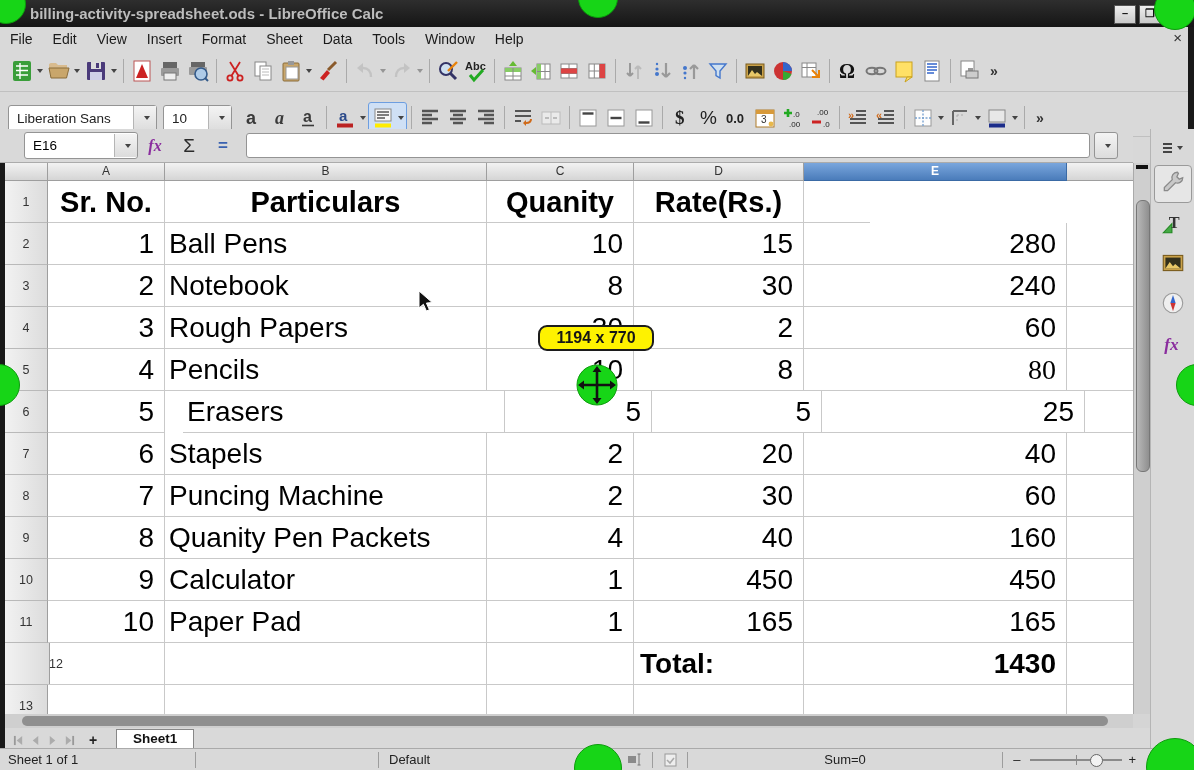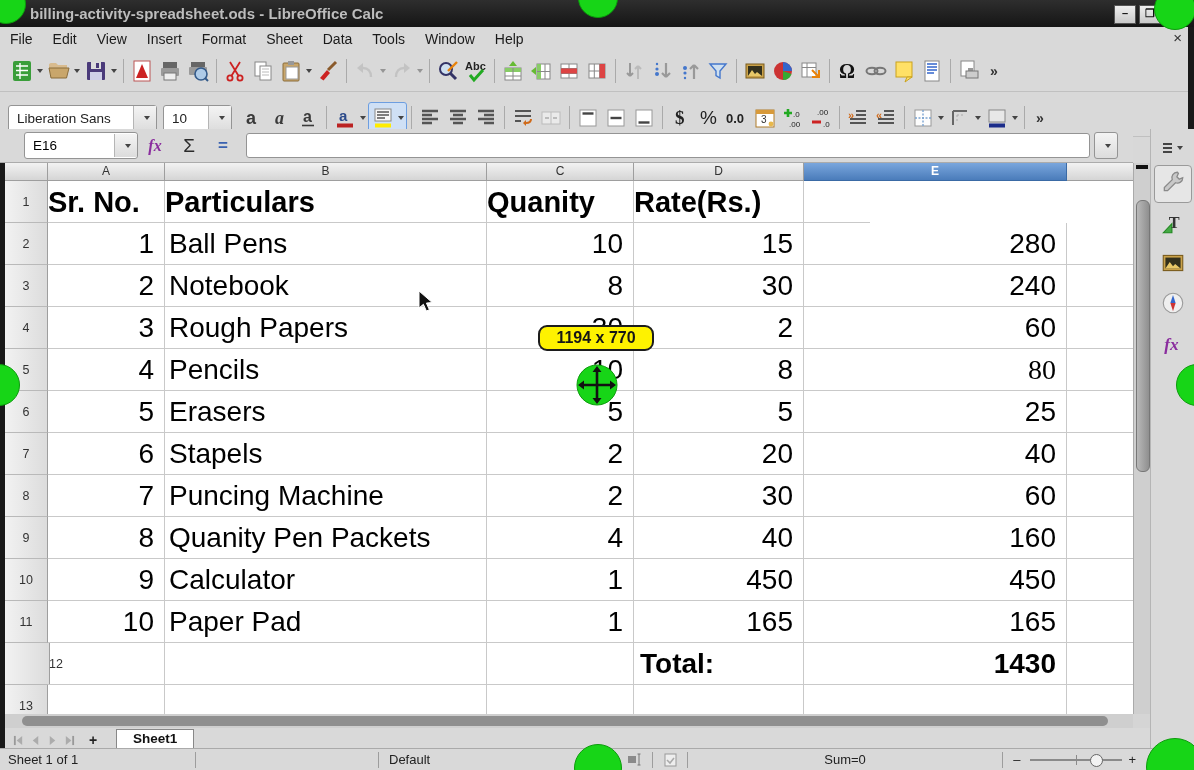--- a/index.html
+++ b/index.html
@@ -59,21 +59,21 @@
   .colh.selected{background:linear-gradient(#7aa6dd,#4a7cba);color:#fff;font-weight:bold;border-color:#3a6aa5;}
   .colh.filler{border-right:none;}
   .rowheaders{position:absolute;left:5px;top:18px;width:43px;}
   .rowh{width:43px;background:linear-gradient(90deg,#f2f2f2,#dcdcdc);border-right:1px solid #9e9e9e;
     border-bottom:1px solid #b9b9b9;box-sizing:border-box;font-size:12.5px;color:#333;
     text-align:center;}
   .cells{position:absolute;left:48px;top:18px;}
   .grow{display:flex;}
   .cell{box-sizing:border-box;border-right:1px solid #c9c9c9;border-bottom:1px solid #c9c9c9;
     font-size:28px;color:#000;white-space:nowrap;overflow:hidden;}
-  .cell.hdr{font-weight:bold;font-size:29px;}
+  .cell.hdr{font-weight:bold;font-size:29px;text-align:center;}
   .cell.num{text-align:right;padding-right:10px;}
   .cell.txt{text-align:left;padding-left:4px;}
   .cell.boldl{font-weight:bold;text-align:left;padding-left:6px;}
   .cell.boldr{font-weight:bold;text-align:right;padding-right:10px;}
   
   .vscroll{position:absolute;left:1133px;top:163px;width:17px;height:551px;background:#cfcfcf;
     border-left:1px solid #aaa;box-sizing:border-box;}
   .vsplit{position:absolute;left:2px;top:2px;width:12px;height:4px;background:#111;}
   .vthumb{position:absolute;left:2px;top:37px;width:12px;height:270px;background:linear-gradient(90deg,#b9b9b9,#8f8f8f);
     border:1px solid #777;border-radius:6px;}
@@ -735,21 +735,21 @@
       <div class="grow">
         <div class="cell num" style="width: 117px; height: 42px; line-height: 42px;">4</div>
         <div class="cell txt" style="width: 322px; height: 42px; line-height: 42px;">Pencils</div>
         <div class="cell num" style="width: 147px; height: 42px; line-height: 42px;">10</div>
         <div class="cell num" style="width: 170px; height: 42px; line-height: 42px;">8</div>
         <div class="cell num" style="width: 263px; height: 42px; line-height: 42px; font-family: Liberation Serif, serif;">80</div>
         <div class="cell" style="width: 66px; height: 42px; border-right: none;"></div>
       </div>
       <div class="grow">
         <div class="cell num" style="width: 117px; height: 42px; line-height: 42px;">5</div>
-        <div class="cell txt" style="width: 322px; height: 42px; line-height: 42px;">Erasers</div>
+        <div class="cell txt" style="width: 322px; height: 42px; line-height: 42px; margin-left: 18px;">Erasers</div>
         <div class="cell num" style="width: 147px; height: 42px; line-height: 42px;">5</div>
         <div class="cell num" style="width: 170px; height: 42px; line-height: 42px;">5</div>
         <div class="cell num" style="width: 263px; height: 42px; line-height: 42px;">25</div>
         <div class="cell" style="width: 66px; height: 42px; border-right: none;"></div>
       </div>
       <div class="grow">
         <div class="cell num" style="width: 117px; height: 42px; line-height: 42px;">6</div>
         <div class="cell txt" style="width: 322px; height: 42px; line-height: 42px;">Stapels</div>
         <div class="cell num" style="width: 147px; height: 42px; line-height: 42px;">2</div>
         <div class="cell num" style="width: 170px; height: 42px; line-height: 42px;">20</div>

